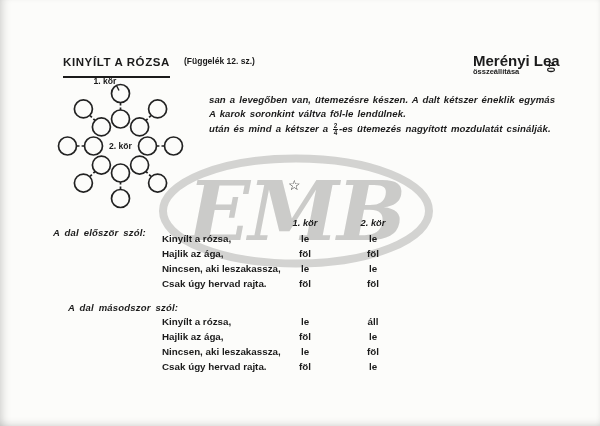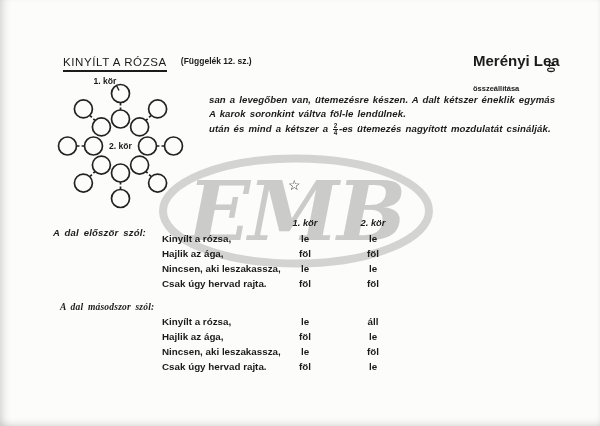--- a/index.html
+++ b/index.html
@@ -12,27 +12,27 @@
   .page{
     position:absolute;left:0;top:0;width:600px;height:426px;
     background:#fcfcfa;
     box-shadow:inset 8px 0 10px -6px rgba(0,0,0,.18), inset 0 -7px 9px -6px rgba(0,0,0,.15), inset -3px 0 6px -4px rgba(0,0,0,.08);
     color:#1b1b1b;
   }
   .abs{position:absolute;}
   
   .title-row{left:63px;top:52px;white-space:nowrap;z-index:2;}
   .page-title{
-    display:inline-block;font-size:11.5px;font-weight:normal;letter-spacing:.6px;
-    border-bottom:2px solid #1b1b1b;padding-bottom:2px;
+    display:inline-block;font-size:11.5px;font-weight:bold;letter-spacing:.6px;
+    border-bottom:2px solid #1b1b1b;padding-bottom:8px;
   }
   .page-subtitle{display:inline-block;font-size:8.5px;font-weight:bold;margin-left:14px;vertical-align:2px;}
   .author-block{left:473px;top:56px;line-height:10px;z-index:2;}
   .author-name{font-size:15px;font-weight:bold;}
-  .author-role{font-size:7.5px;font-weight:bold;margin-top:18px;}
+  .author-role{font-size:7.5px;font-weight:bold;margin-top:1px;}
   .page-num{
     left:541px;top:58px;width:18px;height:18px;
     font-size:10px;font-weight:bold;text-align:center;line-height:18px;
     transform:rotate(90deg);z-index:2;
   }
   
   .instructions{
     left:209px;top:93px;width:360px;z-index:2;
     font-size:9.6px;font-weight:bold;font-style:italic;
     line-height:14.4px;word-spacing:1.2px;letter-spacing:.1px;
@@ -140,21 +140,21 @@
     <div class="val">le</div>
       <div></div>
     <div class="val">le</div>
 
     <div class="lyric">Csak úgy hervad rajta.</div>
     <div class="val">föl</div>
       <div></div>
     <div class="val">föl</div>
   </div>
 
-  <div class="abs section-label" style="left:60px;top:302px;font-family:Liberation Serif, serif;">A dal másodszor szól:</div>
+  <div class="abs section-label" style="left:68px;top:302px;">A dal másodszor szól:</div>
   <div class="abs lyr-table" style="left:162px;top:316px;">
     <div class="lyric">Kinyílt a rózsa,</div>
     <div class="val">le</div>
       <div></div>
     <div class="val">áll</div>
 
     <div class="lyric">Hajlik az ága,</div>
     <div class="val">föl</div>
       <div></div>
     <div class="val">le</div>

